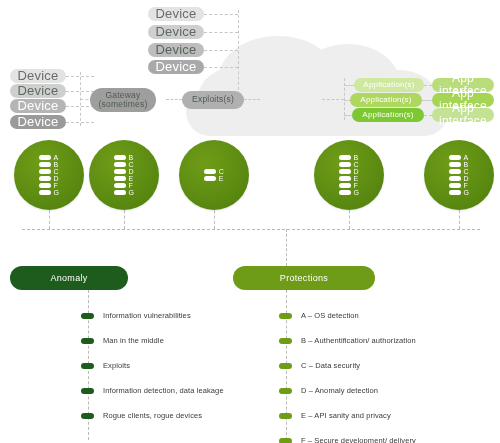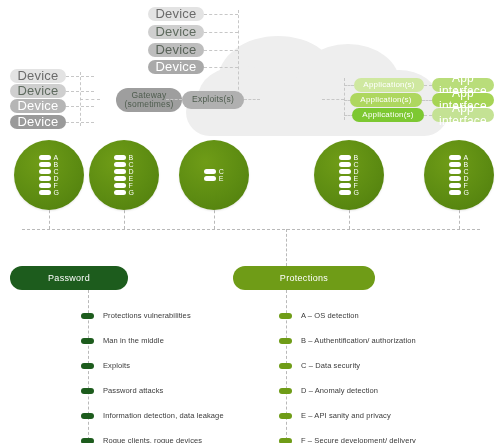--- a/index.html
+++ b/index.html
@@ -114,21 +114,21 @@
       <span>Device</span>
     </div>
     <div class="pill dev" style="left:10px;top:99px;width:56px;height:14px;background:#b5b5b5;color:#ffffff;">
       <span>Device</span>
     </div>
     <div class="pill dev" style="left:10px;top:115px;width:56px;height:14px;background:#9a9a9a;color:#ffffff;">
       <span>Device</span>
     </div>
   </div>
 
-  <div class="pill node" style="left:116px;top:88px;width:66px;height:24px;background:#9e9e9e;color:#4e5c4e;">
+  <div class="pill node" style="left:90px;top:88px;width:66px;height:24px;background:#9e9e9e;color:#4e5c4e;">
     <span>Gateway
 (sometimes)</span>
   </div>
 
   <div class="hline g" style="left:166px;top:99px;width:16px;"></div>
 
   <div class="pill node" style="left:182px;top:91px;width:62px;height:18px;background:#b0b0b0;color:#4e5c4e;">
     <span>Exploits(s)</span>
   </div>
 
@@ -312,40 +312,36 @@
             <span class="rletter">G</span>
           </div>
       </div>
     </div>
   </div>
 
   <div class="hline" style="left:22px;top:229px;width:458px;"></div>
   <div class="vline" style="left:286px;top:229px;height:37px;"></div>
 
   <div class="hdr threats" style="left:10px;top:266px;width:118px;height:24px;">
-    <span>Password</span>
+    <span>Anomaly</span>
   </div>
   <div class="vline" style="left:88px;top:290px;height:150px;"></div>
 
   <div class="blist" style="left:81px;top:303px;">
     <div class="bitem">
       <span class="bdot t"></span>
-      <span class="btxt">Protections vulnerabilities</span>
+      <span class="btxt">Information vulnerabilities</span>
     </div>
     <div class="bitem">
       <span class="bdot t"></span>
       <span class="btxt">Man in the middle</span>
     </div>
     <div class="bitem">
       <span class="bdot t"></span>
       <span class="btxt">Exploits</span>
-    </div>
-    <div class="bitem">
-      <span class="bdot t"></span>
-      <span class="btxt">Password attacks</span>
     </div>
     <div class="bitem">
       <span class="bdot t"></span>
       <span class="btxt">Information detection, data leakage</span>
     </div>
     <div class="bitem">
       <span class="bdot t"></span>
       <span class="btxt">Rogue clients, rogue devices</span>
     </div>
 

